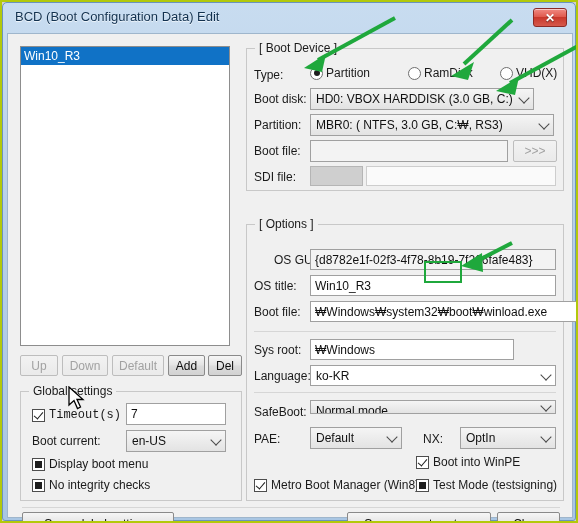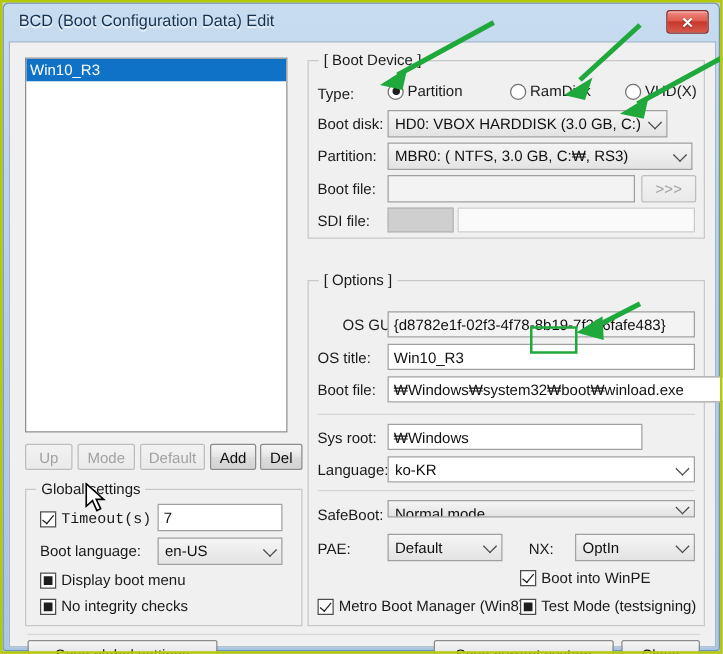--- a/index.html
+++ b/index.html
@@ -232,36 +232,36 @@
     </div>
   </div>
 
   <div id="client">
 
     <div id="listbox">
       <div class="list-item selected">Win10_R3</div>
     </div>
 
     <div class="btn disabled" style="left:12px; top:321px; width:38px; height:21px;">Up</div>
-    <div class="btn disabled" style="left:54px; top:321px; width:46px; height:21px;">Mode</div>
+    <div class="btn disabled" style="left:54px; top:321px; width:46px; height:21px;">Down</div>
     <div class="btn disabled" style="left:104px; top:321px; width:52px; height:21px;">Default</div>
     <div class="btn" style="left:160px; top:321px; width:37px; height:21px;">Add</div>
     <div class="btn" style="left:200px; top:321px; width:34px; height:21px;">Del</div>
 
     <div class="group" style="left:12px; top:357px; width:222px; height:110px;">
       <div class="gtitle">Global settings</div>
     </div>
 
     <div class="cb" style="left:24px; top:374px;font-family:Liberation Mono, monospace;">
       <span class="box checked"></span>
       <span>Timeout(s)</span>
     </div>
     <div class="textbox" style="left:118px; top:369px; width:100px; height:22px;">7</div>
 
-    <div class="lbl" style="left:24px; top:400px;">Boot language:</div>
+    <div class="lbl" style="left:24px; top:400px;">Boot current:</div>
     <div class="combo" style="left:118px; top:396px; width:100px; height:22px;">
       <span>en-US</span>
       <span class="chev"></span>
     </div>
 
     <div class="cb" style="left:24px; top:423px;">
       <span class="box indeterminate"></span>
       <span>Display boot menu</span>
     </div>
     <div class="cb" style="left:24px; top:444px;text-align:center;">

